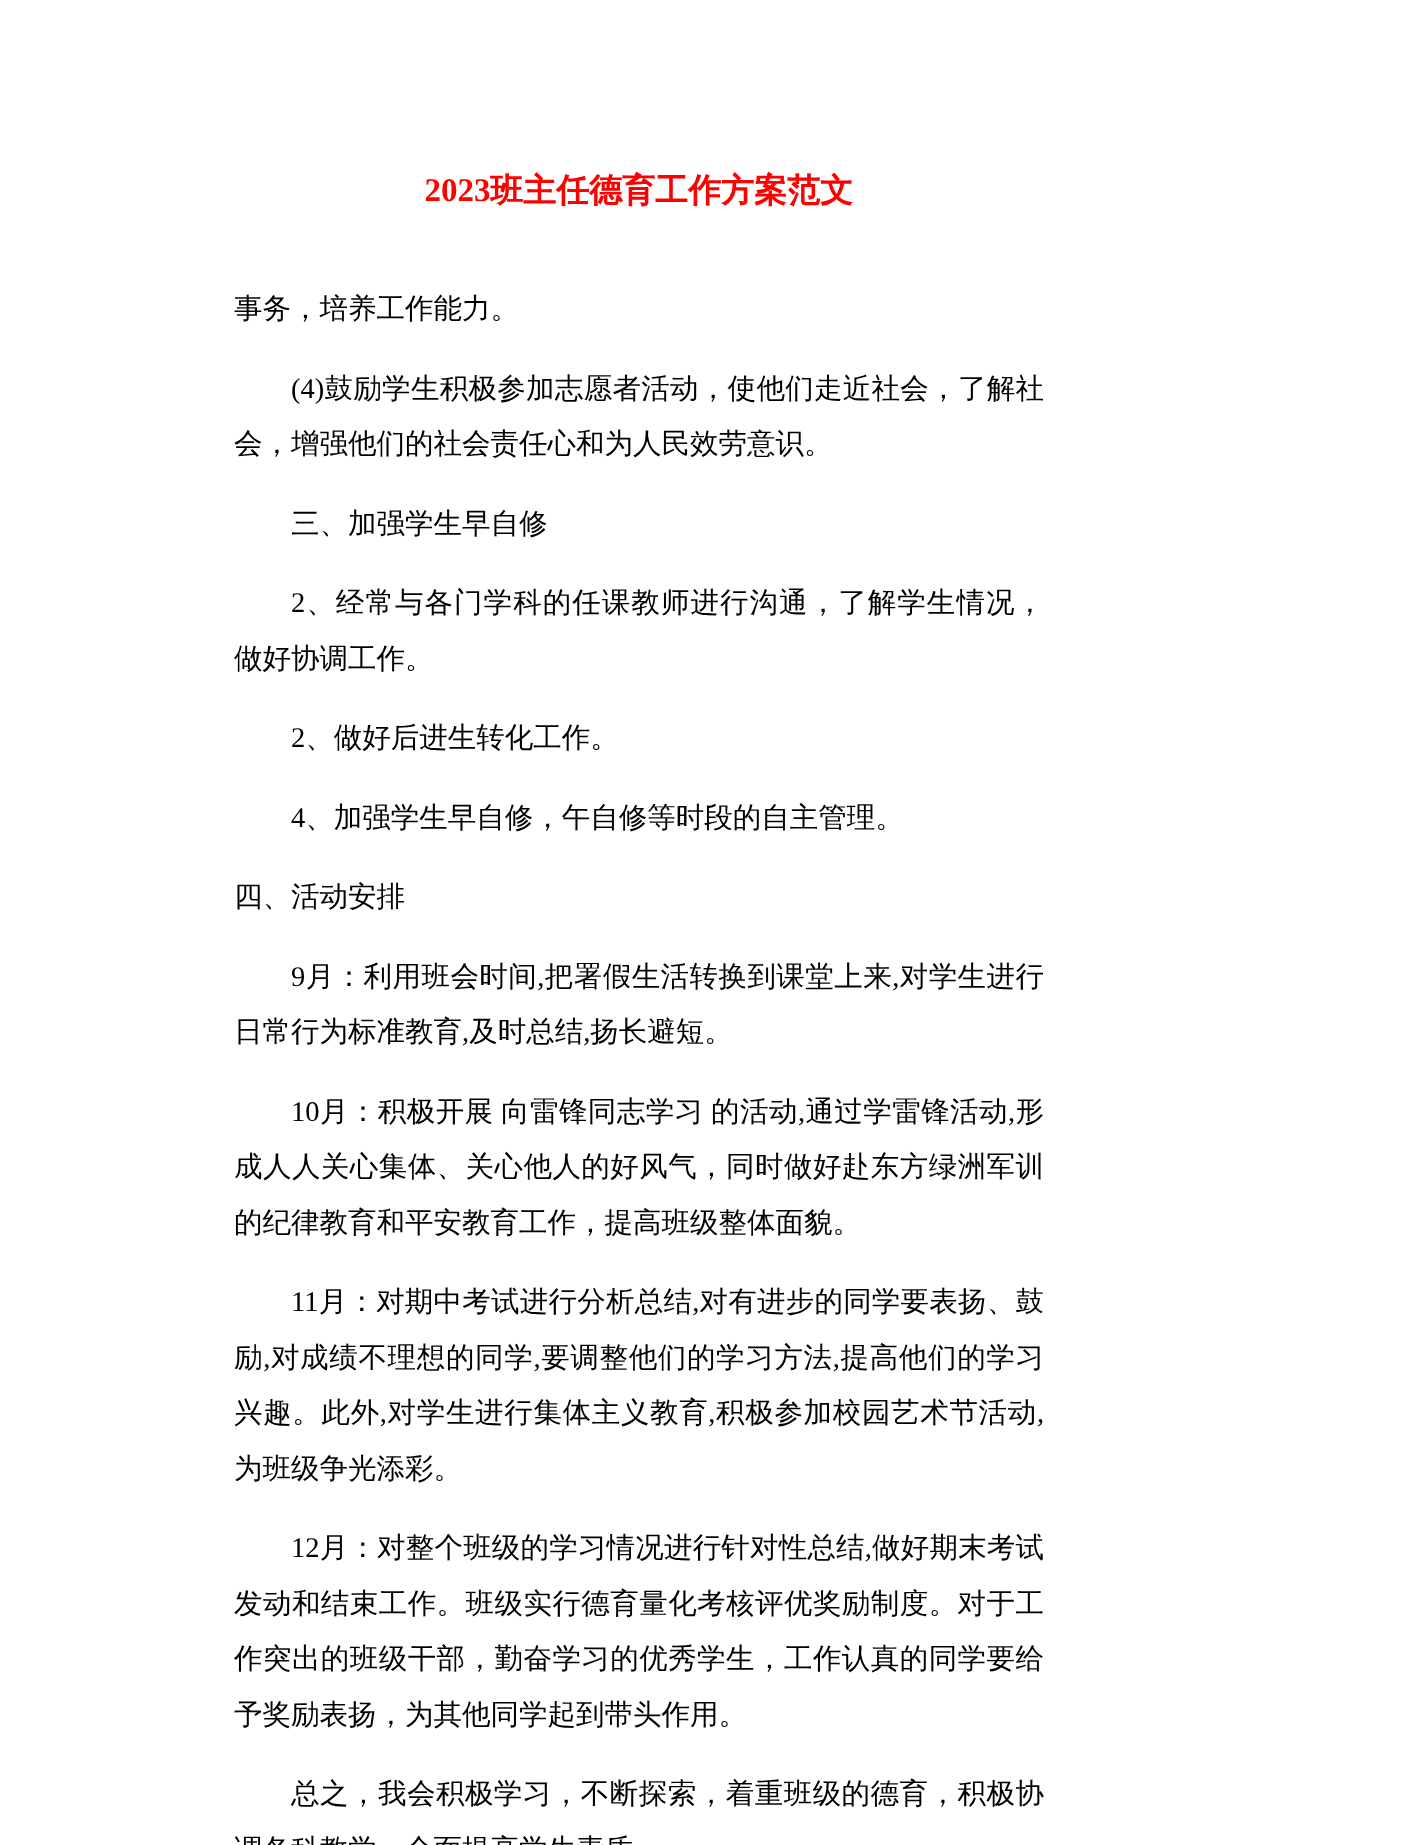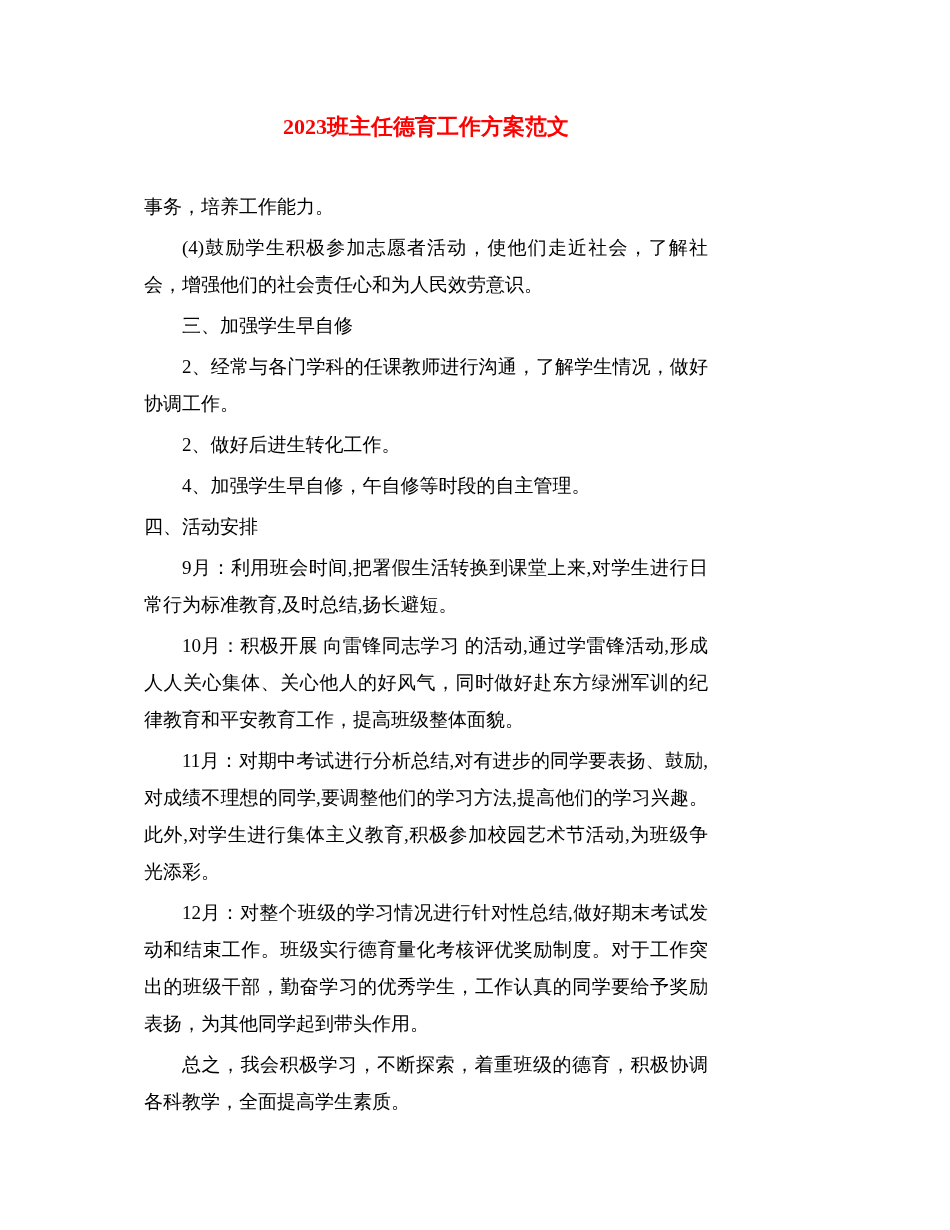--- a/index.html
+++ b/index.html
@@ -25,21 +25,21 @@
     font-weight: bold;
     color: #ff0000;
     line-height: 30px;
     font-family: "Liberation Serif", "DejaVu Serif", serif;
   }
   .doc-body {
     font-size: 19px;
     line-height: 37px;
   }
   .para {
-    margin: 4px;
+    margin: 16px;
     padding: 0;
     text-align: justify;
     word-break: break-all;
   }
   .para.indent {
     text-indent: 2em;
   }
 </style>
 </head>
 <body>

